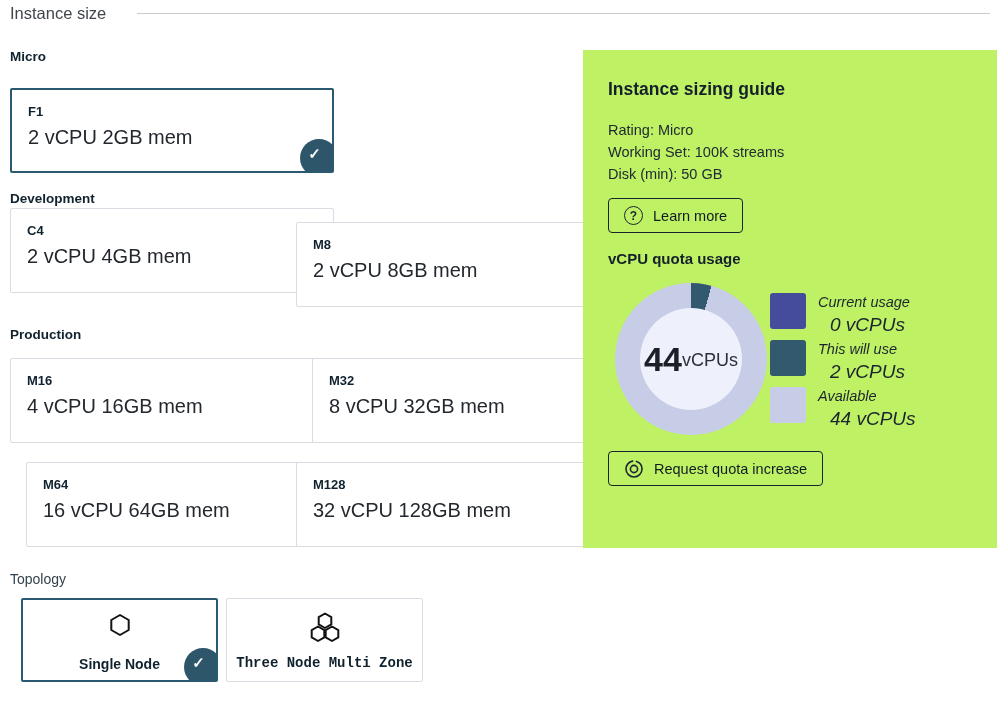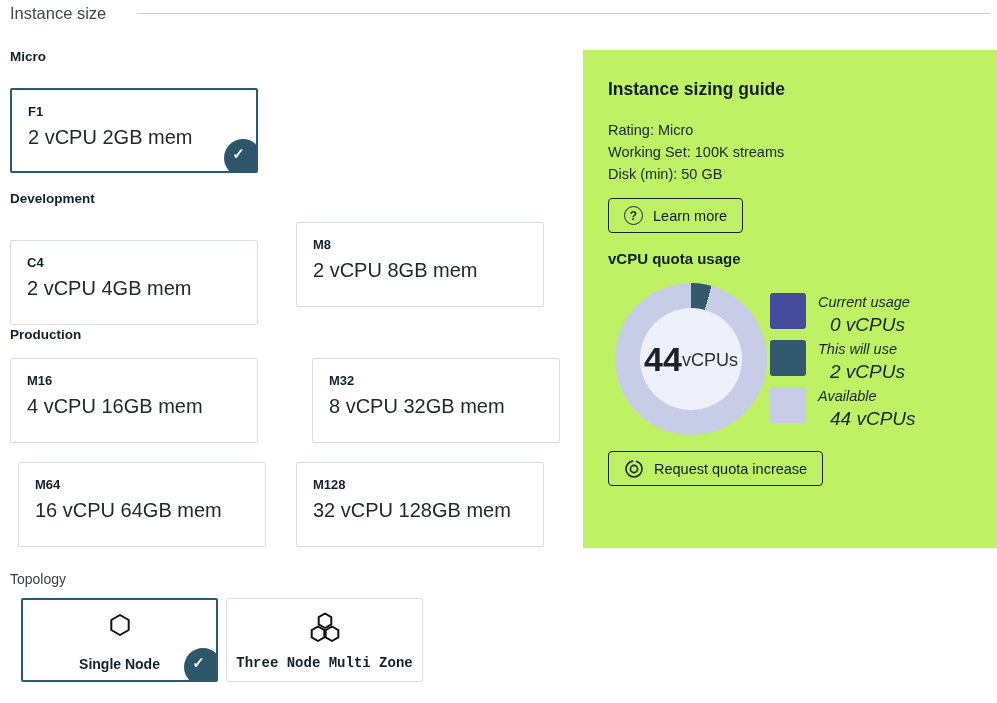--- a/index.html
+++ b/index.html
@@ -11,21 +11,21 @@
   
   .page-title { position:absolute; left:10px; top:4px; font-size:16.5px; color:#41464d; }
   .header-rule { position:absolute; left:137px; right:7px; top:13px; height:1px; background:#c9ccd0; }
 
   
   .section-label { position:absolute; left:10px; font-size:13.5px; font-weight:700; color:#10222e; }
   .topology-label { position:absolute; left:10px; font-size:14px; font-weight:400; color:#33424e; }
 
   
   .card {
-    position:absolute; width:248px; height:85px; background:#fff;
+    position:absolute; width:324px; height:85px; background:#fff;
     border:1px solid #d9dde3; border-radius:2px; overflow:hidden; cursor:pointer;
   }
   .card.selected { border:2px solid #2b5971; }
   .card .tier { position:absolute; left:16px; top:14px; font-size:13px; font-weight:700; color:#10222e; }
   .card .spec { position:absolute; left:16px; top:36px; font-size:20px; font-weight:400; color:#23282e; }
 
   .check-badge {
     position:absolute; right:-6px; bottom:-6px; width:38px; height:38px;
     border-radius:50%; background:#2e566b; color:#ffffff;
     display:flex; align-items:center; justify-content:center;
@@ -82,39 +82,39 @@
   <div class="header-rule"></div>
 
   <div class="section-label" style="top:49px;">Micro</div>
   <div class="card selected" style="left:10px; top:88px;">
     <div class="tier">F1</div>
     <div class="spec">2 vCPU 2GB mem</div>
     <div class="check-badge">✓</div>
   </div>
 
   <div class="section-label" style="top:191px;">Development</div>
-  <div class="card" style="left:10px; top:240px;padding-left:12px;">
+  <div class="card" style="left:10px; top:208px;padding-left:12px;">
     <div class="tier">C4</div>
     <div class="spec">2 vCPU 4GB mem</div>
   </div>
   <div class="card" style="left:296px; top:222px;">
     <div class="tier">M8</div>
     <div class="spec">2 vCPU 8GB mem</div>
   </div>
 
   <div class="section-label" style="top:327px;">Production</div>
   <div class="card" style="left:10px; top:358px;">
     <div class="tier">M16</div>
     <div class="spec">4 vCPU 16GB mem</div>
   </div>
   <div class="card" style="left:312px; top:358px;">
     <div class="tier">M32</div>
     <div class="spec">8 vCPU 32GB mem</div>
   </div>
-  <div class="card" style="left:18px; top:462px;">
+  <div class="card" style="left:26px; top:462px;">
     <div class="tier">M64</div>
     <div class="spec">16 vCPU 64GB mem</div>
   </div>
   <div class="card" style="left:296px; top:462px;">
     <div class="tier">M128</div>
     <div class="spec">32 vCPU 128GB mem</div>
   </div>
 
   <div class="topology-label" style="top:571px;">Topology</div>
   <div class="topo-card selected" style="left:10px; top:598px;">

